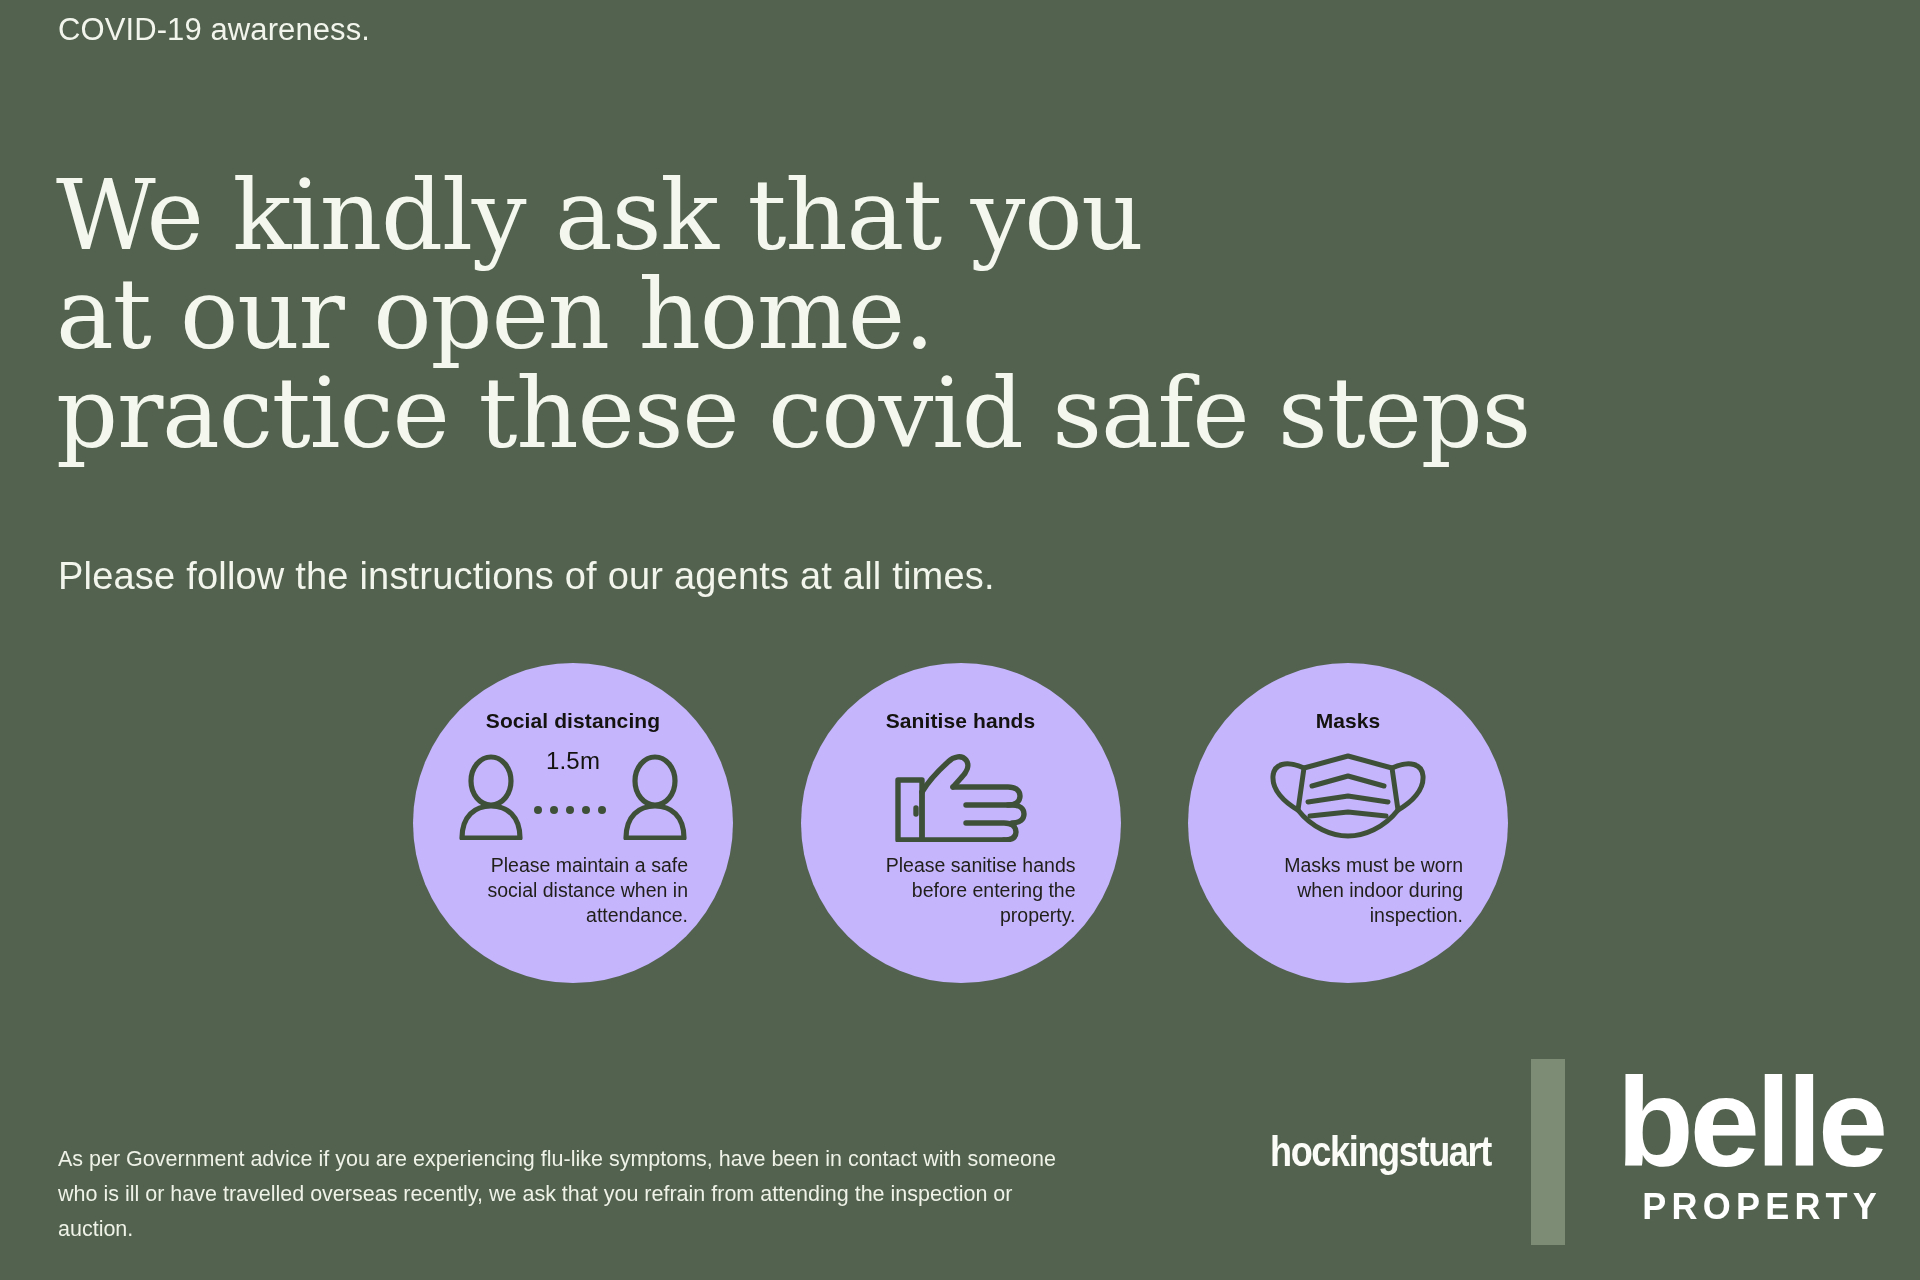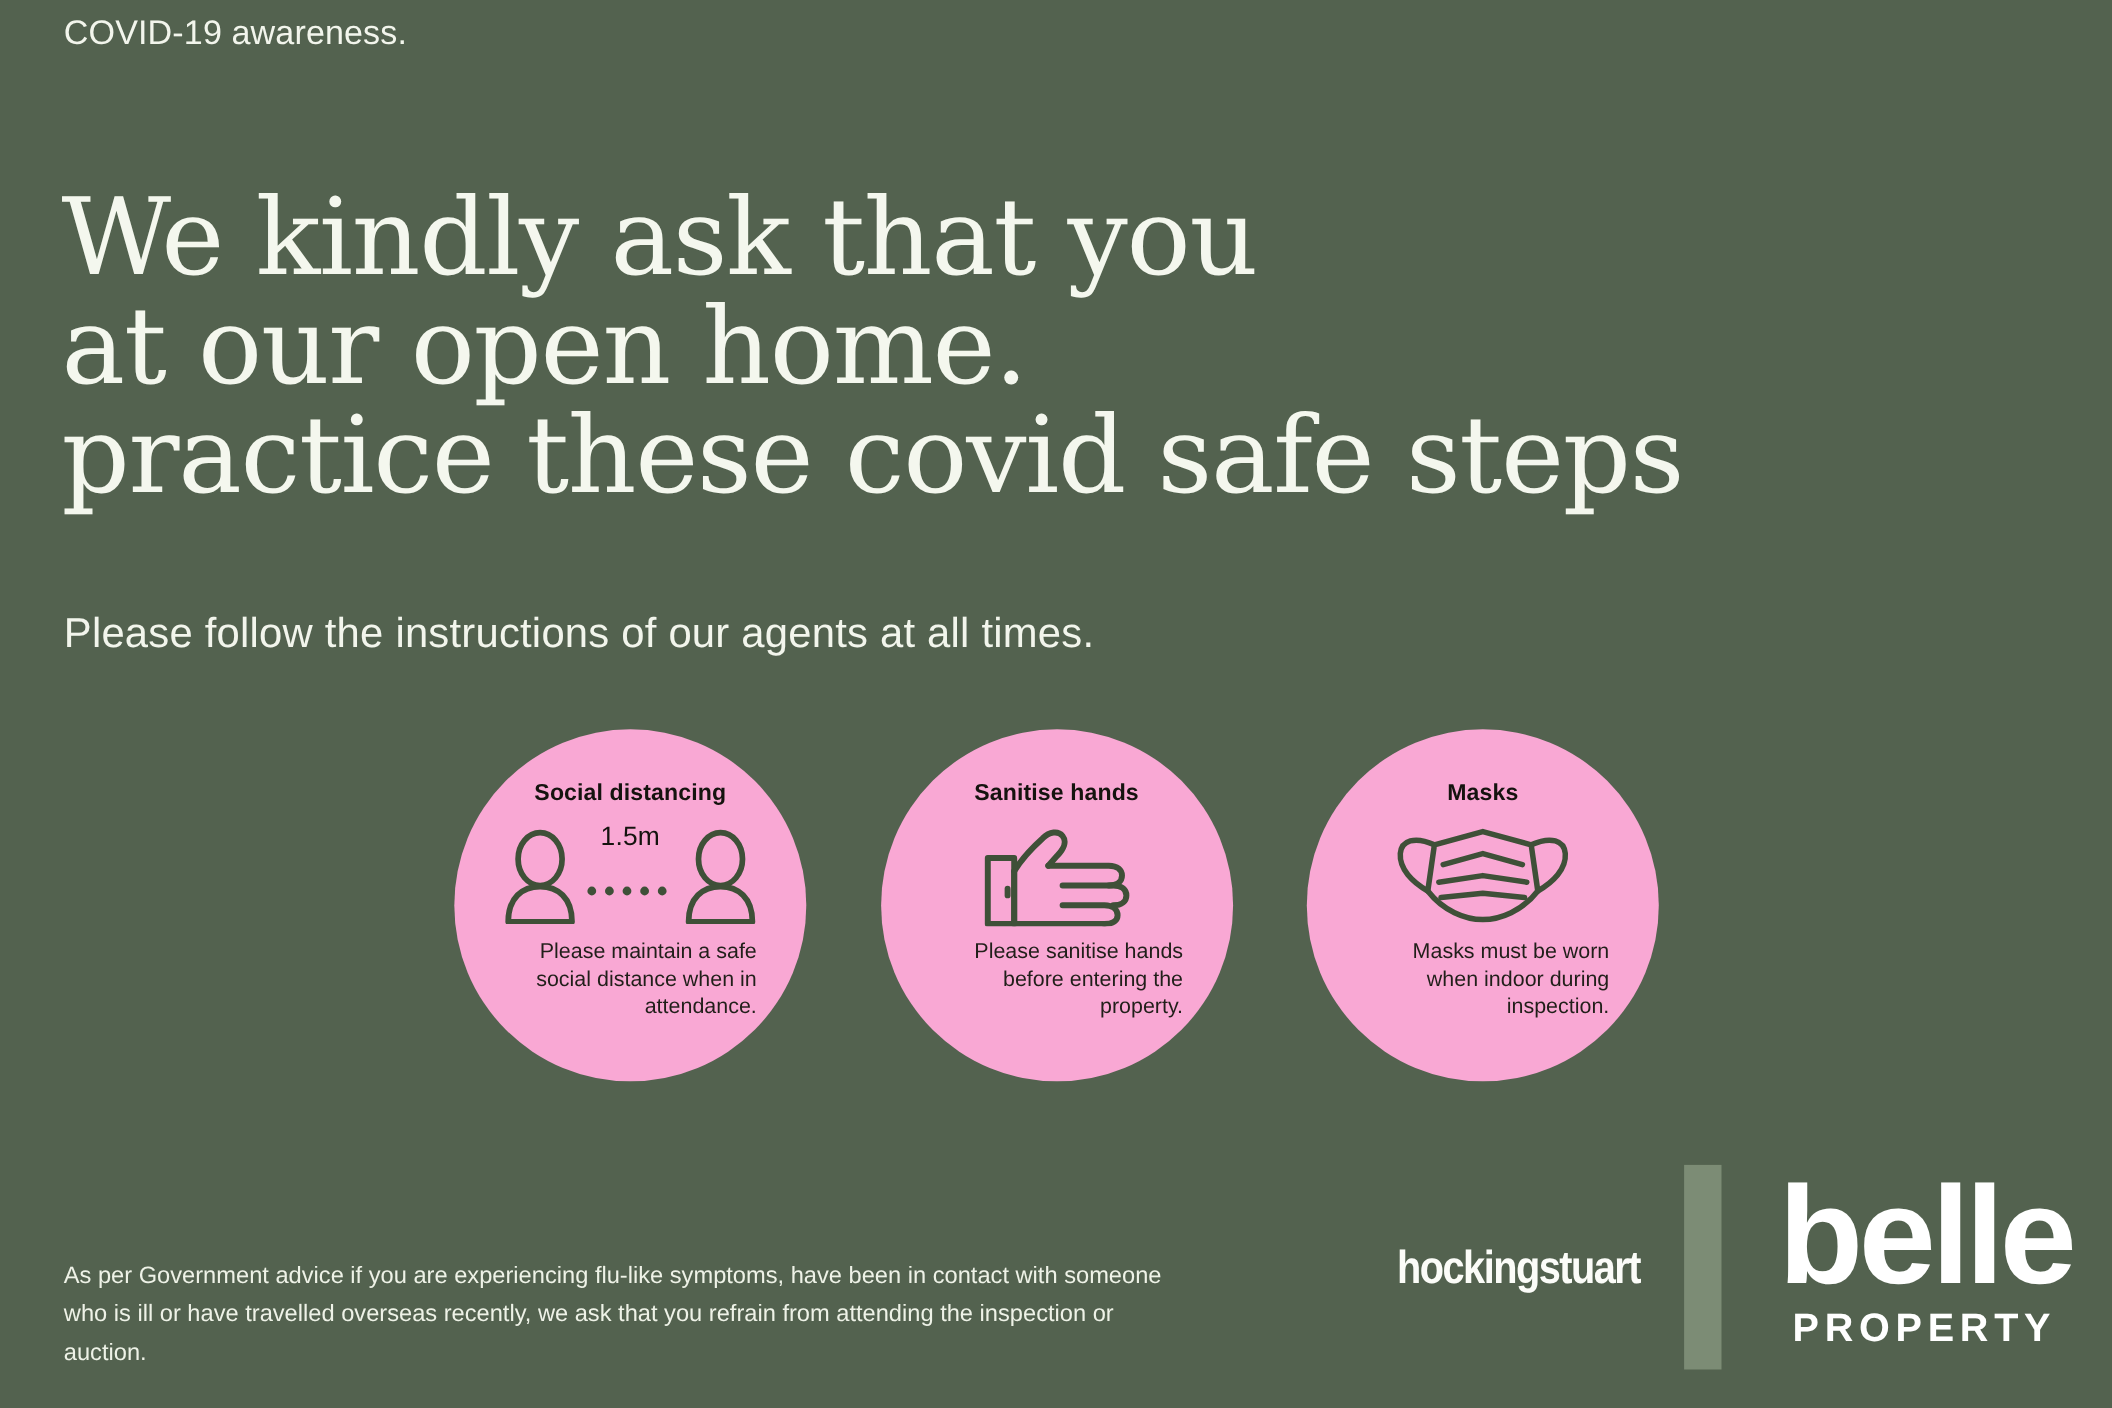--- a/index.html
+++ b/index.html
@@ -49,21 +49,21 @@
     position:absolute;
     left:413px; top:663px;
     width:1095px; height:320px;
     display:flex;
     justify-content:space-between;
     align-items:flex-start;
   }
   .circle{
     width:320px; height:320px;
     border-radius:50%;
-    background:#f9a8d4;
+    background:#c4b5fd;
     display:flex;
     flex-direction:column;
     align-items:center;
     position:relative;
   }
   .circle-title{
     margin-top:46px;
     font-size:21px;
     font-weight:700;
     color:#15130f;
@@ -118,21 +118,21 @@
   }
   .divider-bar{
     width:34px;
     height:186px;
     background:#7c8c75;
     margin-right:52px;
   }
   .belle-block{
     display:flex;
     flex-direction:column;
-    align-items:center;
+    align-items:flex-end;
     padding-bottom:6px;
   }
   .belle-word{
     font-size:126px;
     font-weight:700;
     color:#ffffff;
     line-height:.84;
     letter-spacing:-4px;
   }
   .belle-sub{

